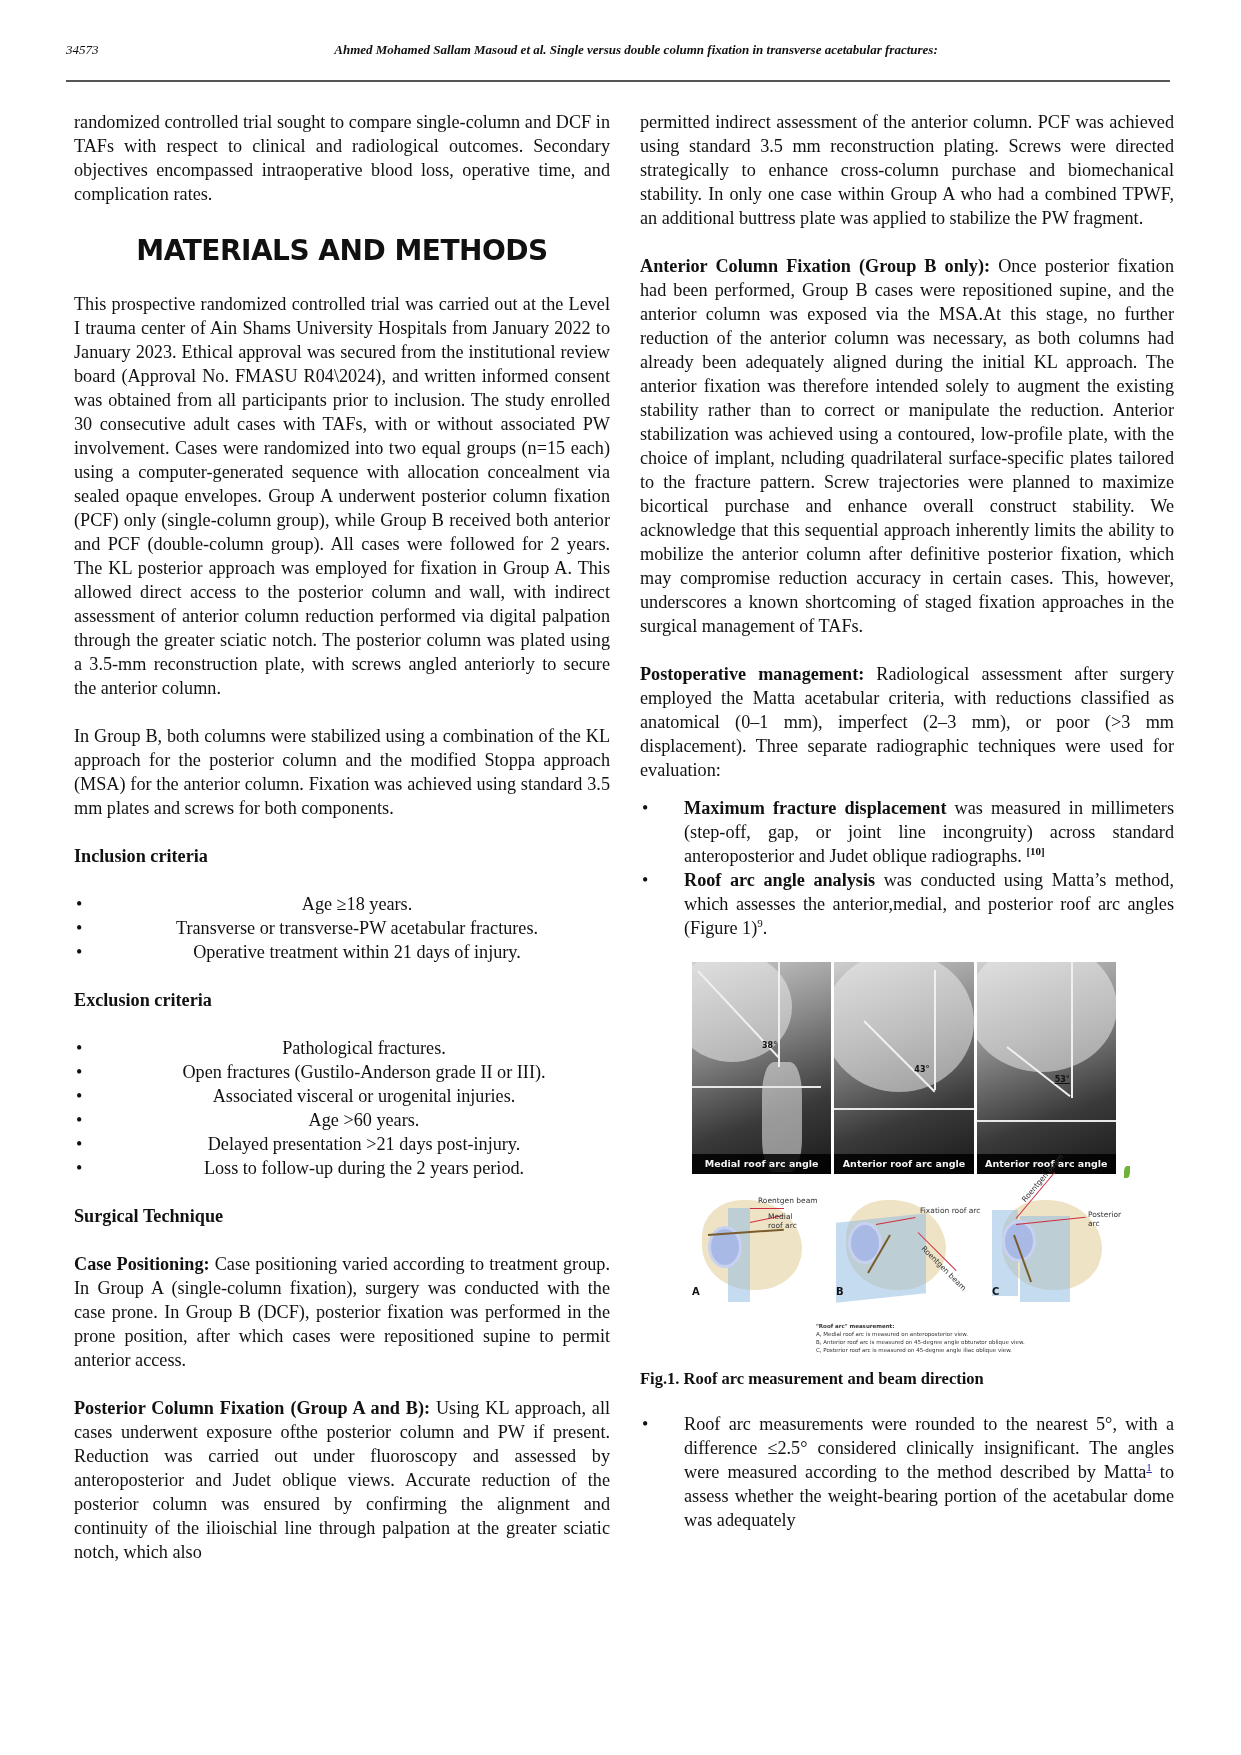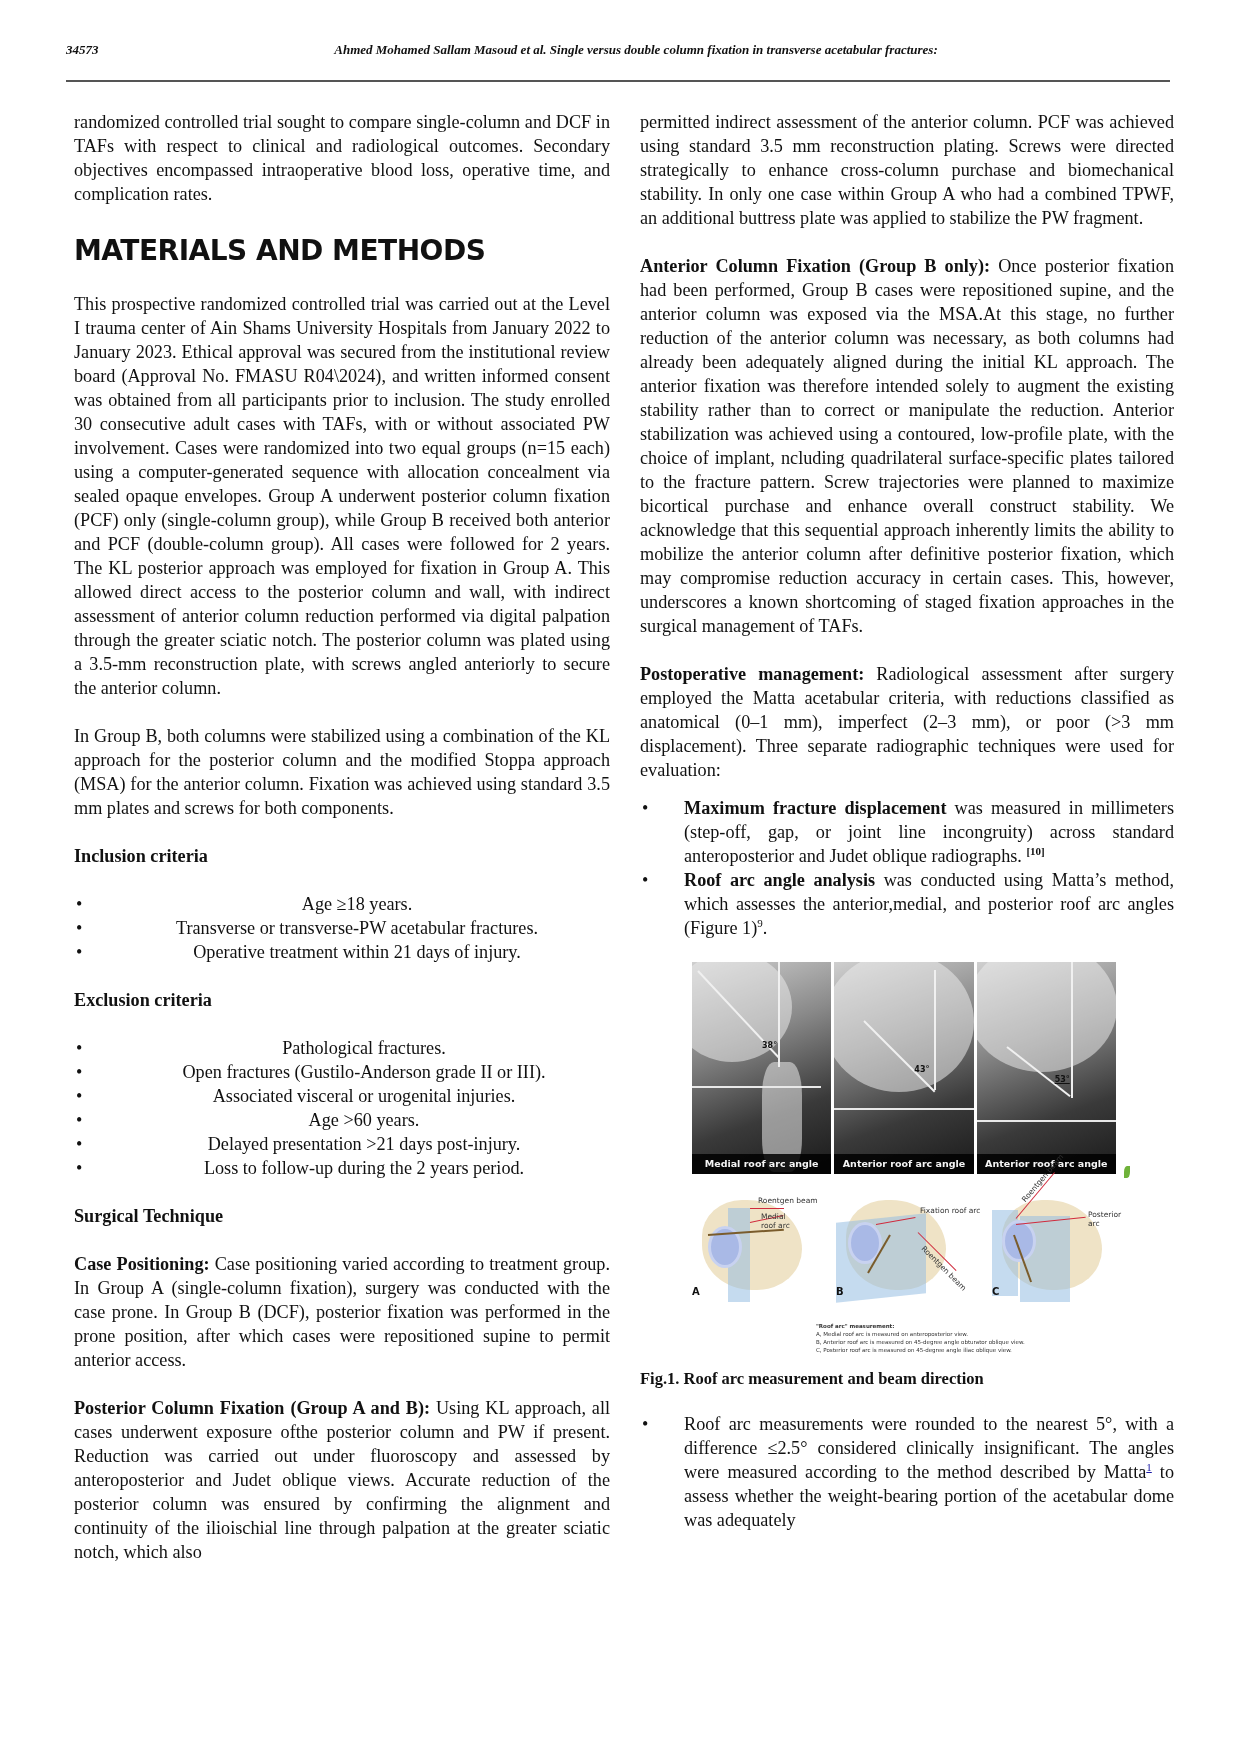--- a/index.html
+++ b/index.html
@@ -1,31 +1,31 @@
 <!DOCTYPE html>
 <html><head>
 <meta charset="utf-8">
 <style>
   * { box-sizing: border-box; margin: 0; padding: 0; }
   html, body { width: 1241px; height: 1755px; background: #ffffff; }
   body { position: relative; font-family: "Liberation Serif", serif; color: #111; overflow: hidden; }
 
   .header { position: absolute; left: 66px; top: 40px; width: 1104px; height: 42px; }
-  .header .pageno { position: absolute; left: 0; top: 2px; font-style: italic; font-weight: bold; font-size: 13px; font-family: "Liberation Serif", serif; }
+  .header .pageno { position: absolute; left: 0; top: 2px; font-style: italic; font-weight: normal; font-size: 13px; font-family: "Liberation Serif", serif; }
   .header .running { position: absolute; left: 120px; width: 900px; top: 2px; text-align: center; font-style: italic; font-weight: bold; font-size: 13px; line-height: 16px; }
   .header .rule { position: absolute; left: 0; right: 0; top: 40px; height: 2px; background: #555; }
 
   .col { position: absolute; top: 110px; width: 536px; font-size: 18.2px; line-height: 24px; text-align: justify; }
   .col.left { left: 74px; }
   .col.right { left: 640px; width: 534px; }
 
   p { margin: 0; }
   .gap-s { height: 24px; }
 
-  h1.section { font-family: "DejaVu Sans", sans-serif; font-weight: bold; font-size: 28px; line-height: 34px; margin: 28px 0 24px 0; letter-spacing: -0.5px; text-align: left; }
+  h1.section { font-family: "DejaVu Sans", sans-serif; font-weight: bold; font-size: 28px; line-height: 34px; margin: 28px 0 24px 0; letter-spacing: -0.5px; text-align: center; }
   h3.sub { font-weight: bold; font-size: 18.2px; line-height: 24px; margin: 0; text-align: left; }
   b.runin { font-weight: bold; }
 
   ul.bul { list-style: none; margin: 0; padding: 0; }
   ul.bul li { position: relative; text-align: center; }
   ul.bul.inc li { padding-left: 30px; }
   ul.bul.exc li { padding-left: 44px; }
   ul.bul.rad li { padding-left: 44px; text-align: justify; }
   ul.bul li::before { content: "\2022"; position: absolute; left: 2px; top: 0; font-size: 18px; }
 
@@ -152,21 +152,21 @@
 
     <div class="diagram-row">
       <div class="diag" style="left:0;">
         <div class="pelvis"></div>
         <div class="plane" style="left:36px;top:20px;width:22px;height:94px;"></div>
         <div class="socket" style="left:16px;top:38px;"></div>
         <div class="frac" style="left:16px;top:46px;width:76px;transform:rotate(-4deg);"></div>
         <div class="arrow" style="left:58px;top:20px;width:34px;"></div>
         <div class="arrow" style="left:58px;top:34px;width:34px;transform:rotate(-12deg);"></div>
         <span class="lbl" style="left:66px;top:8px;">Roentgen beam</span>
-        <span class="lbl" style="left:69px;top:24px;width:40px;white-space:normal;">Medial roof arc</span>
+        <span class="lbl" style="left:76px;top:24px;width:40px;white-space:normal;">Medial roof arc</span>
         <span class="letter">A</span>
       </div>
       <div class="diag" style="left:144px;">
         <div class="pelvis"></div>
         <div class="plane" style="left:0;top:30px;width:90px;height:80px;transform:skewY(-6deg);"></div>
         <div class="socket" style="left:12px;top:34px;"></div>
         <div class="frac" style="left:32px;top:84px;width:44px;transform:rotate(-60deg);"></div>
         <div class="arrow" style="left:40px;top:36px;width:40px;transform:rotate(-10deg);"></div>
         <div class="arrow" style="left:82px;top:44px;width:54px;transform:rotate(45deg);"></div>
         <span class="lbl" style="left:84px;top:18px;">Fixation roof arc</span>

